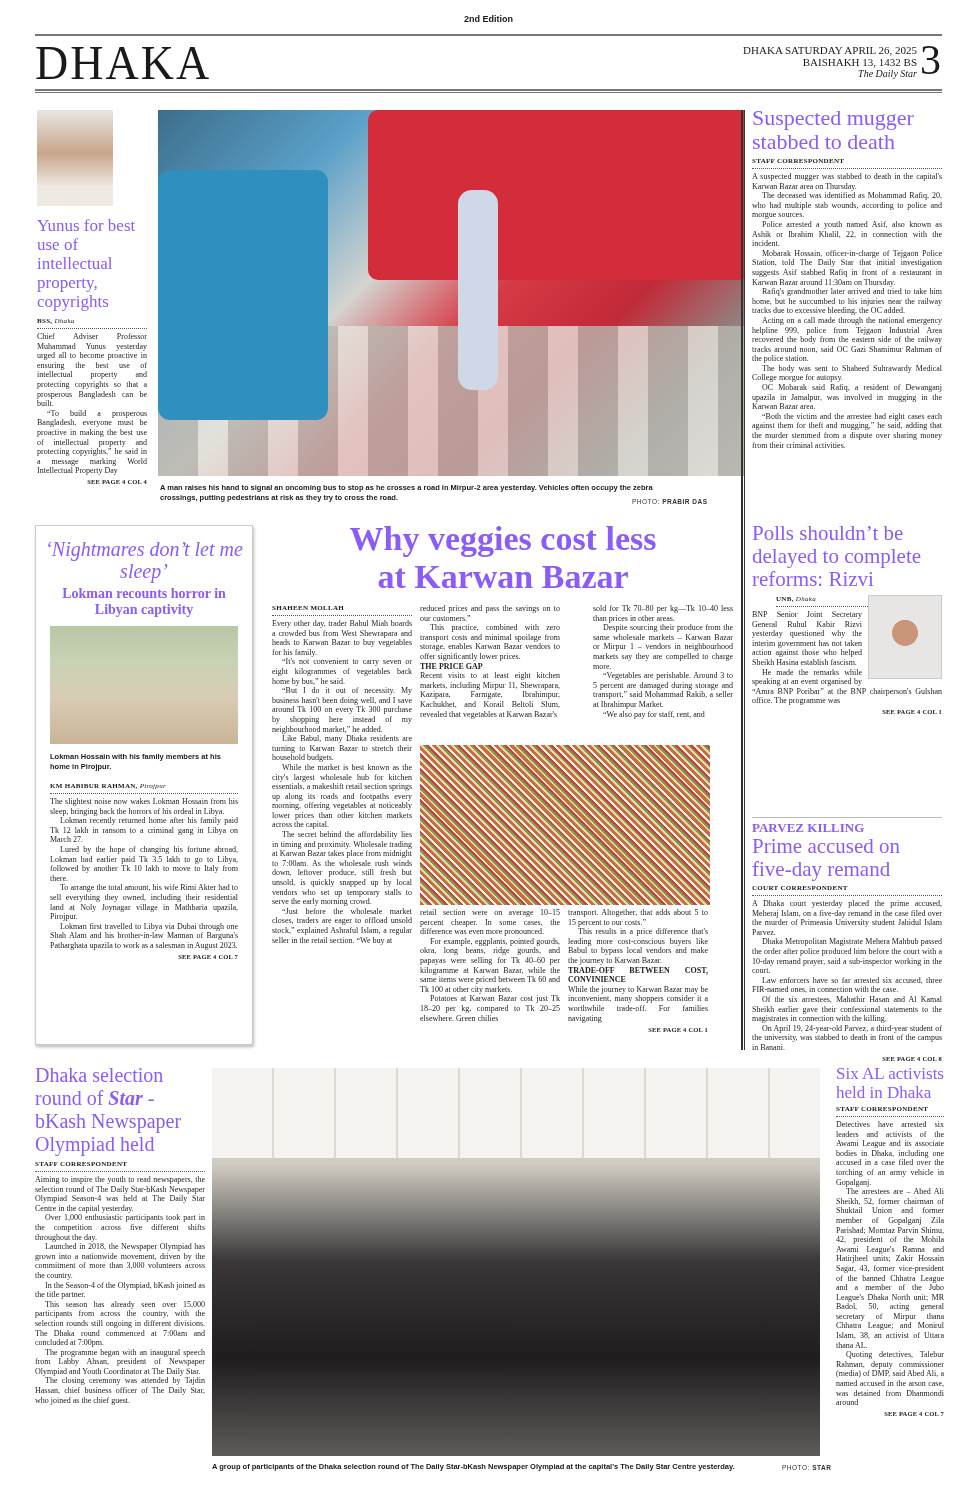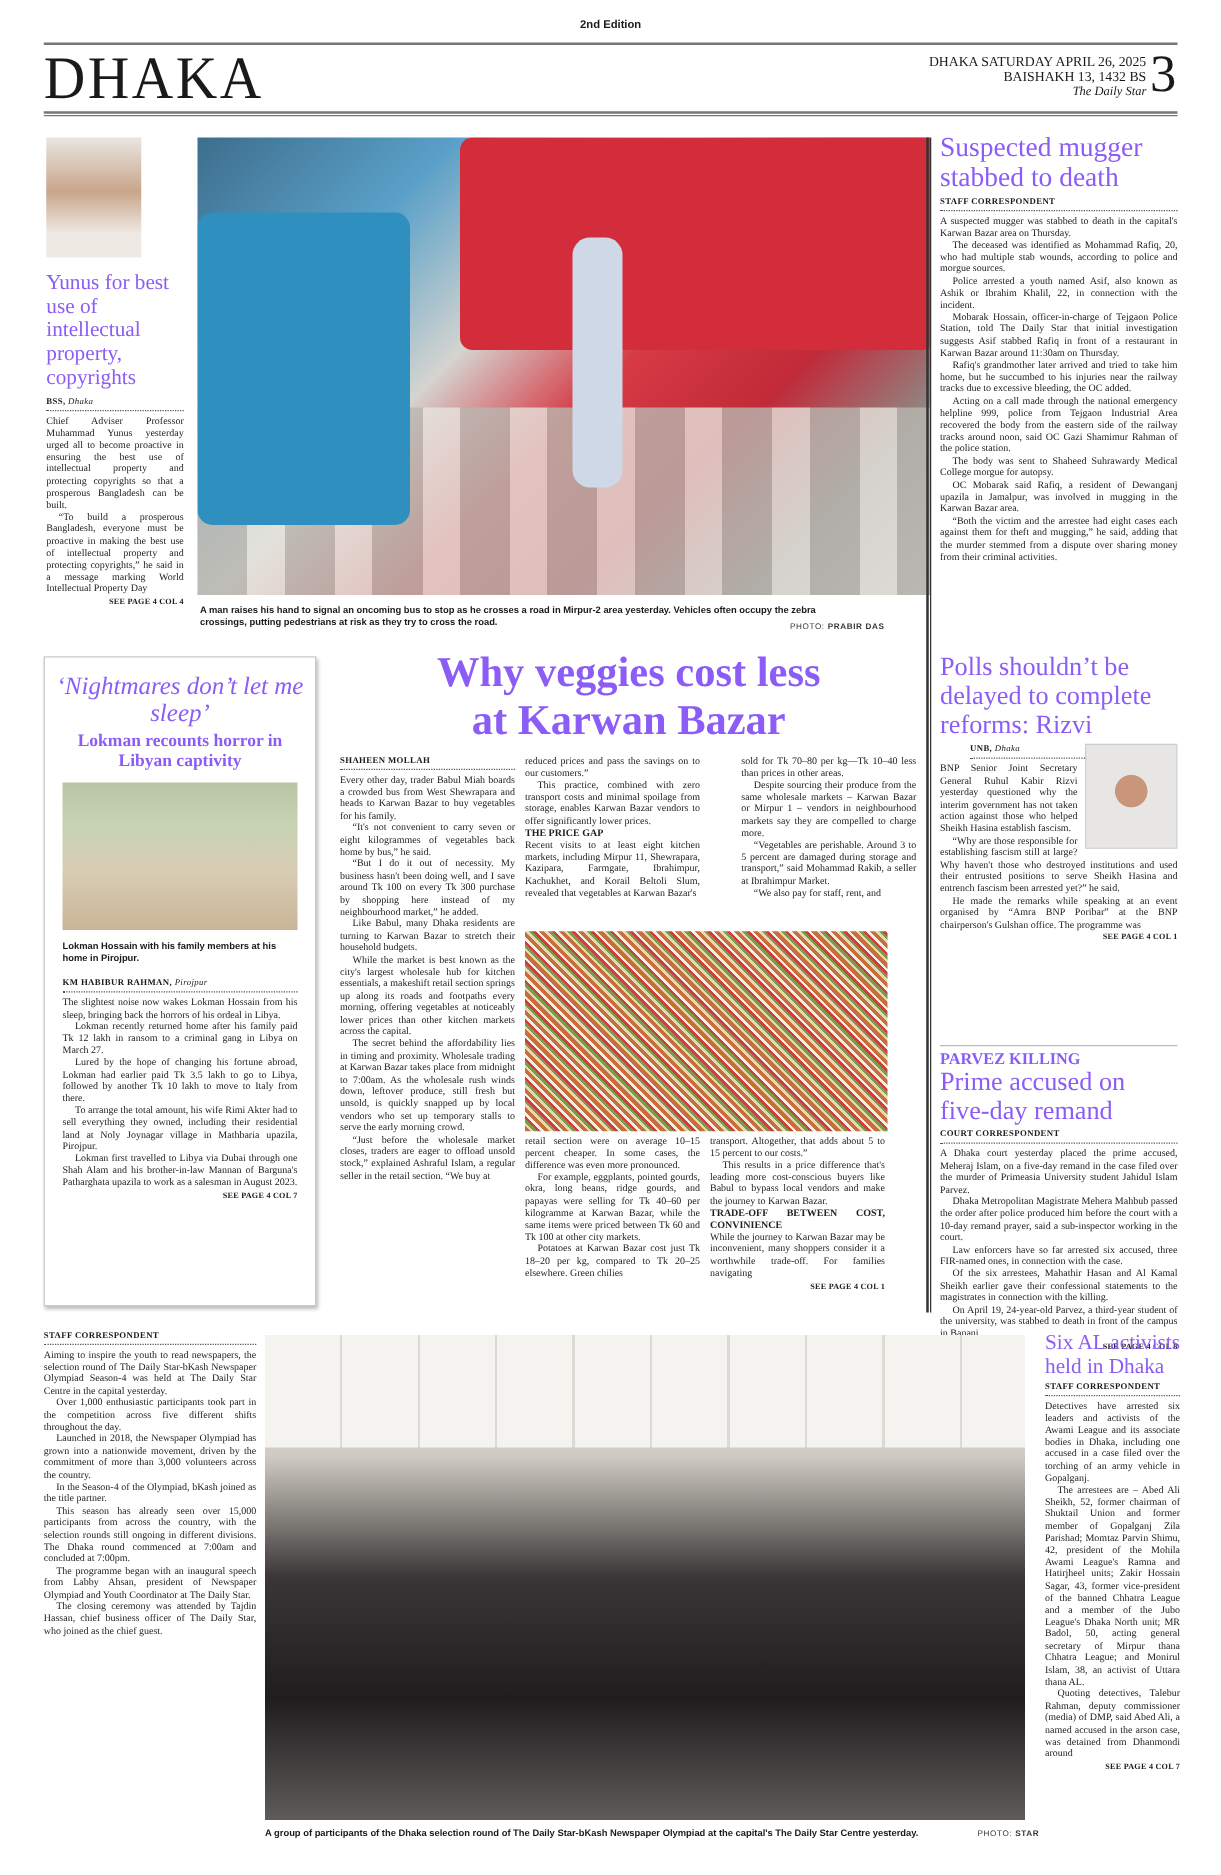--- a/index.html
+++ b/index.html
@@ -149,41 +149,45 @@
   <p class="first">While the journey to Karwan Bazar may be inconvenient, many shoppers consider it a worthwhile trade-off. For families navigating</p>
   <div class="see">SEE PAGE 4 COL 1</div>
 </div>
 
 <div class="abs" style="top:522px;left:752px;width:190px;">
   <h2 class="hed" style="font-size:21px;line-height:23px;margin-bottom:4px;">Polls shouldn’t be delayed to complete reforms: Rizvi</h2>
   <div class="photo rizvi-photo" style="float:right;width:74px;height:84px;margin:0 0 3px 6px;"></div>
   <div class="byline" style="width:104px;margin-left:24px;"><span>UNB,</span> <i>Dhaka</i></div>
   <div class="body">
     <p class="first">BNP Senior Joint Secretary General Ruhul Kabir Rizvi yesterday questioned why the interim government has not taken action against those who helped Sheikh Hasina establish fascism.</p>
-    <p>“Why are those responsible for establishing fascism still at large? Why haven't those who destroyed institutions and used their entrusted positions to serve Sheikh Hasina and entrench fascism been arrested yet?” he said.</p>
     <p>He made the remarks while speaking at an event organised by “Amra BNP Poribar” at the BNP chairperson's Gulshan office. The programme was</p>
   </div>
   <div class="see">SEE PAGE 4 COL 1</div>
 </div>
 
-<div class="abs" style="top:836px;left:752px;width:190px;border-top:1px solid #bbb;padding-top:2px;">
+<div class="abs" style="top:817px;left:752px;width:190px;border-top:1px solid #bbb;padding-top:2px;">
   <div class="hed" style="font-weight:bold;font-size:13px;line-height:15px;">PARVEZ KILLING</div>
   <h2 class="hed" style="font-size:21px;line-height:23px;margin-bottom:3px;">Prime accused on five-day remand</h2>
   <div class="byline">COURT CORRESPONDENT</div>
   <div class="body">
     <p class="first">A Dhaka court yesterday placed the prime accused, Meheraj Islam, on a five-day remand in the case filed over the murder of Primeasia University student Jahidul Islam Parvez.</p>
     <p>Dhaka Metropolitan Magistrate Mehera Mahbub passed the order after police produced him before the court with a 10-day remand prayer, said a sub-inspector working in the court.</p>
     <p>Law enforcers have so far arrested six accused, three FIR-named ones, in connection with the case.</p>
     <p>Of the six arrestees, Mahathir Hasan and Al Kamal Sheikh earlier gave their confessional statements to the magistrates in connection with the killing.</p>
     <p>On April 19, 24-year-old Parvez, a third-year student of the university, was stabbed to death in front of the campus in Banani.</p>
   </div>
   <div class="see">SEE PAGE 4 COL 8</div>
 </div>
 
 <div class="abs" style="top:1064px;left:35px;width:170px;">
+  <h2 class="hed" style="font-size:20px;line-height:23px;margin-bottom:4px;">
+    <span>Dhaka selection round of</span>
+    <span style="font-family:'Liberation Serif',serif;font-weight:bold;font-style:italic;">Star</span>
+    <span>- bKash Newspaper Olympiad held</span>
+  </h2>
   <div class="byline">STAFF CORRESPONDENT</div>
   <div class="body">
     <p class="first">Aiming to inspire the youth to read newspapers, the selection round of The Daily Star-bKash Newspaper Olympiad Season-4 was held at The Daily Star Centre in the capital yesterday.</p>
     <p>Over 1,000 enthusiastic participants took part in the competition across five different shifts throughout the day.</p>
     <p>Launched in 2018, the Newspaper Olympiad has grown into a nationwide movement, driven by the commitment of more than 3,000 volunteers across the country.</p>
     <p>In the Season-4 of the Olympiad, bKash joined as the title partner.</p>
     <p>This season has already seen over 15,000 participants from across the country, with the selection rounds still ongoing in different divisions. The Dhaka round commenced at 7:00am and concluded at 7:00pm.</p>
     <p>The programme began with an inaugural speech from Labby Ahsan, president of Newspaper Olympiad and Youth Coordinator at The Daily Star.</p>
     <p>The closing ceremony was attended by Tajdin Hassan, chief business officer of The Daily Star, who joined as the chief guest.</p>
   </div>

